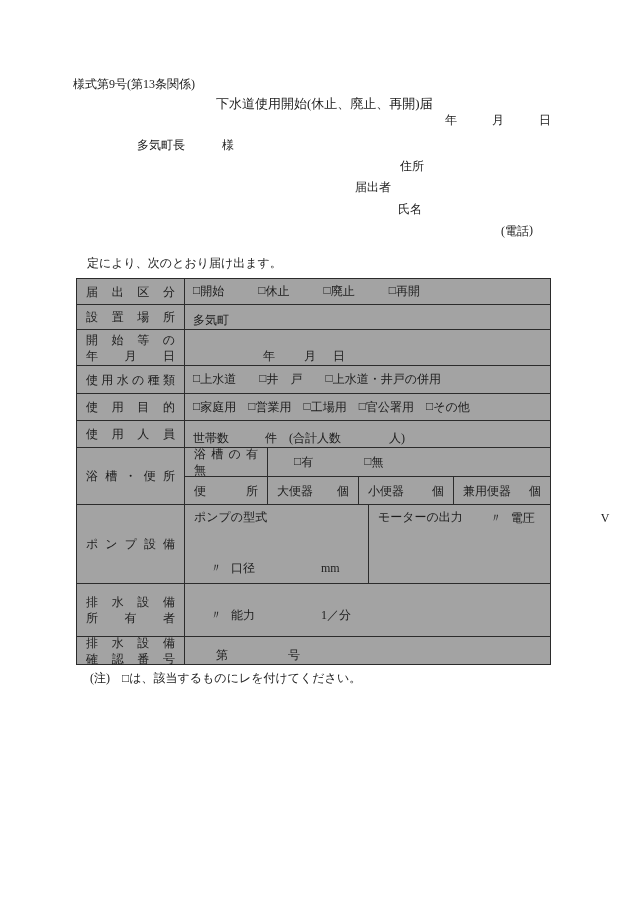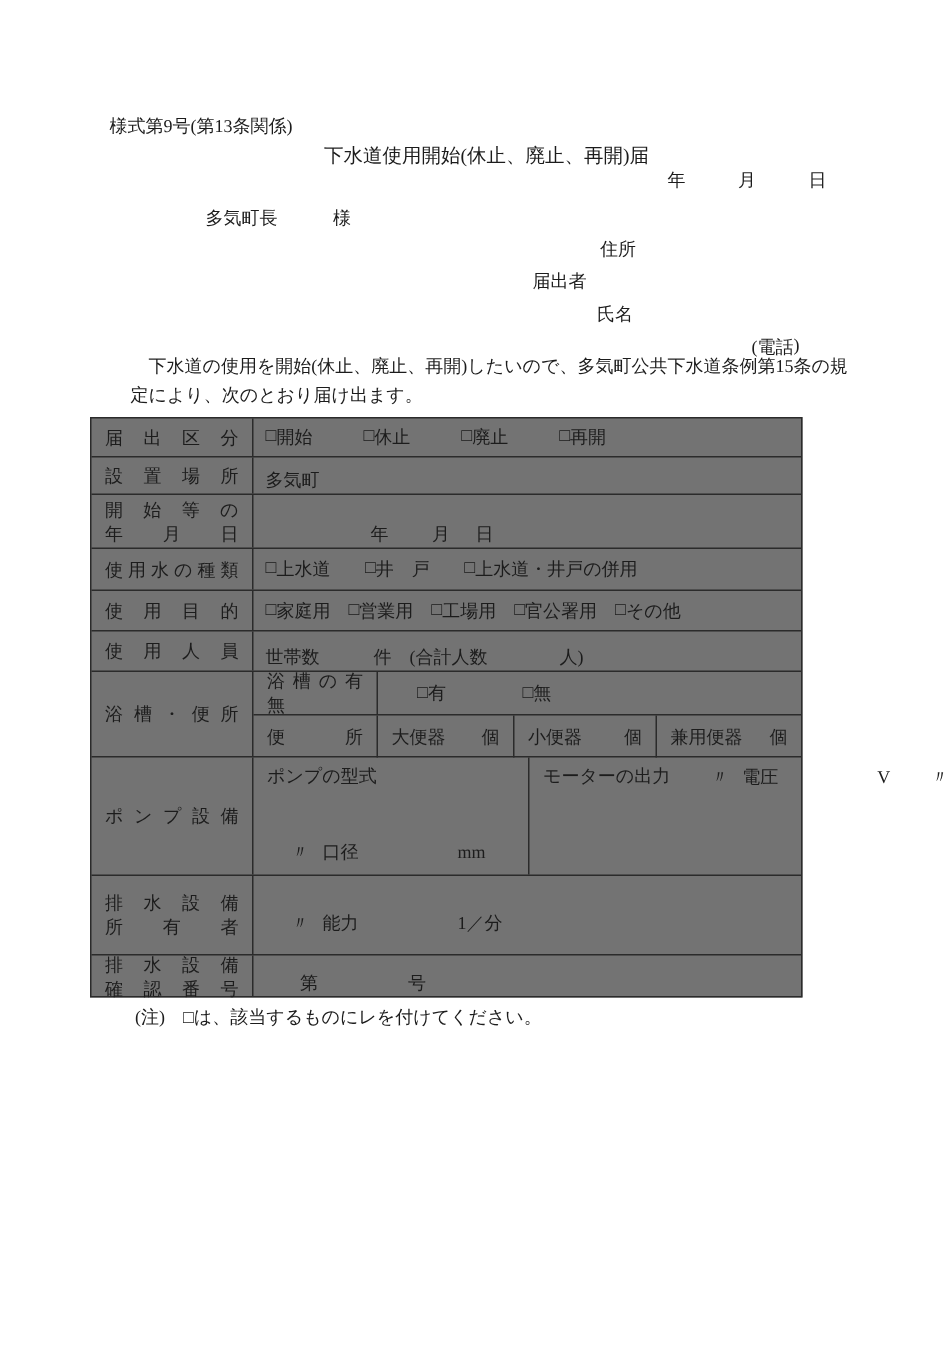--- a/index.html
+++ b/index.html
@@ -7,21 +7,21 @@
   .page {
     position:relative; width:512px; height:903px; background:#ffffff;
     font-family:"Liberation Serif","DejaVu Serif",serif;
     color:#1c1c1c; font-size:12px;
   }
   .abs { position:absolute; white-space:pre; }
   .title { font-size:13px; }
   .flexrow { display:flex; align-items:baseline; }
 
   
-  .tbl { position:absolute; left:60px; top:278px; width:475px; border:1px solid #2b2b2b; background:#737373; }
+  .tbl { position:absolute; left:76px; top:278px; width:475px; border:1px solid #2b2b2b; background:#a3a3a3; }
   .row { display:flex; border-top:1px solid #2b2b2b; }
   .row:first-child { border-top:none; }
   .h25{height:25px}.h36{height:36px}.h28{height:28px}.h27{height:27px}
   .h57{height:57px}.h79{height:79px}.h53{height:53px}.h26{height:26px}.h29{height:29px}
 
   .lbl {
     width:108px; flex:none; border-right:1px solid #2b2b2b;
     display:flex; flex-direction:column; justify-content:center; padding:0 9px;
   }
   .jline { width:100%; text-align:justify; text-align-last:justify; line-height:16px; }
@@ -82,21 +82,20 @@
 
   <div class="abs" style="left:400px; top:158px;">住所</div>
   <div class="abs" style="left:355px; top:179px;">届出者</div>
   <div class="abs" style="left:398px; top:201px;">氏名</div>
 
   <div class="abs" style="left:397px; top:223px; width:136px; display:flex; justify-content:flex-end;">
     <span>(電話</span>
     <span>)</span>
   </div>
 
-  <div class="abs" style="left:99px; top:236px;">下水道の使用を開始(休止、廃止、再開)したいので、多気町公共下水道条例第15条の規</div>
   <div class="abs" style="left:87px; top:255px;">定により、次のとおり届け出ます。</div>
 
   <div class="tbl">
 
     <div class="row h25">
       <div class="lbl">
         <div class="jline">届 出 区 分</div>
       </div>
       <div class="cnt opts g34 pl8">
         <span class="opt"><span>□</span><span>開始</span></span>

